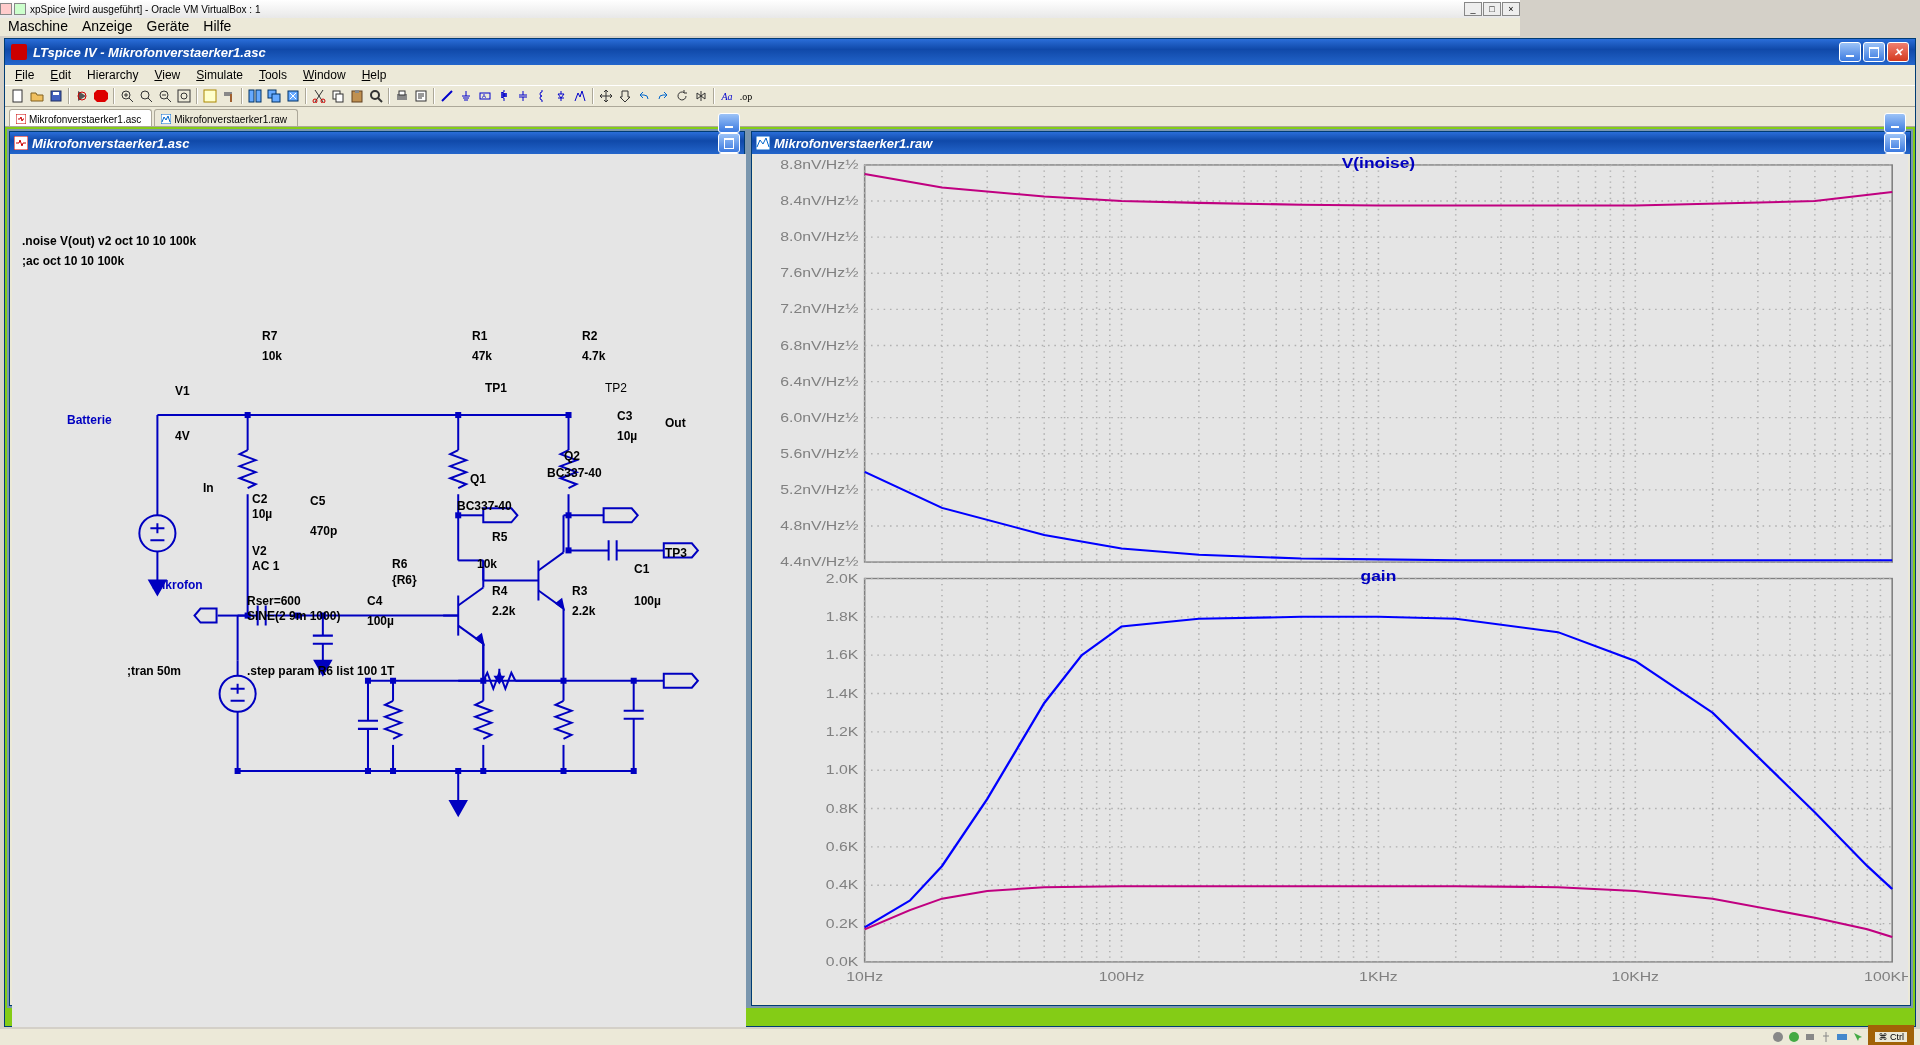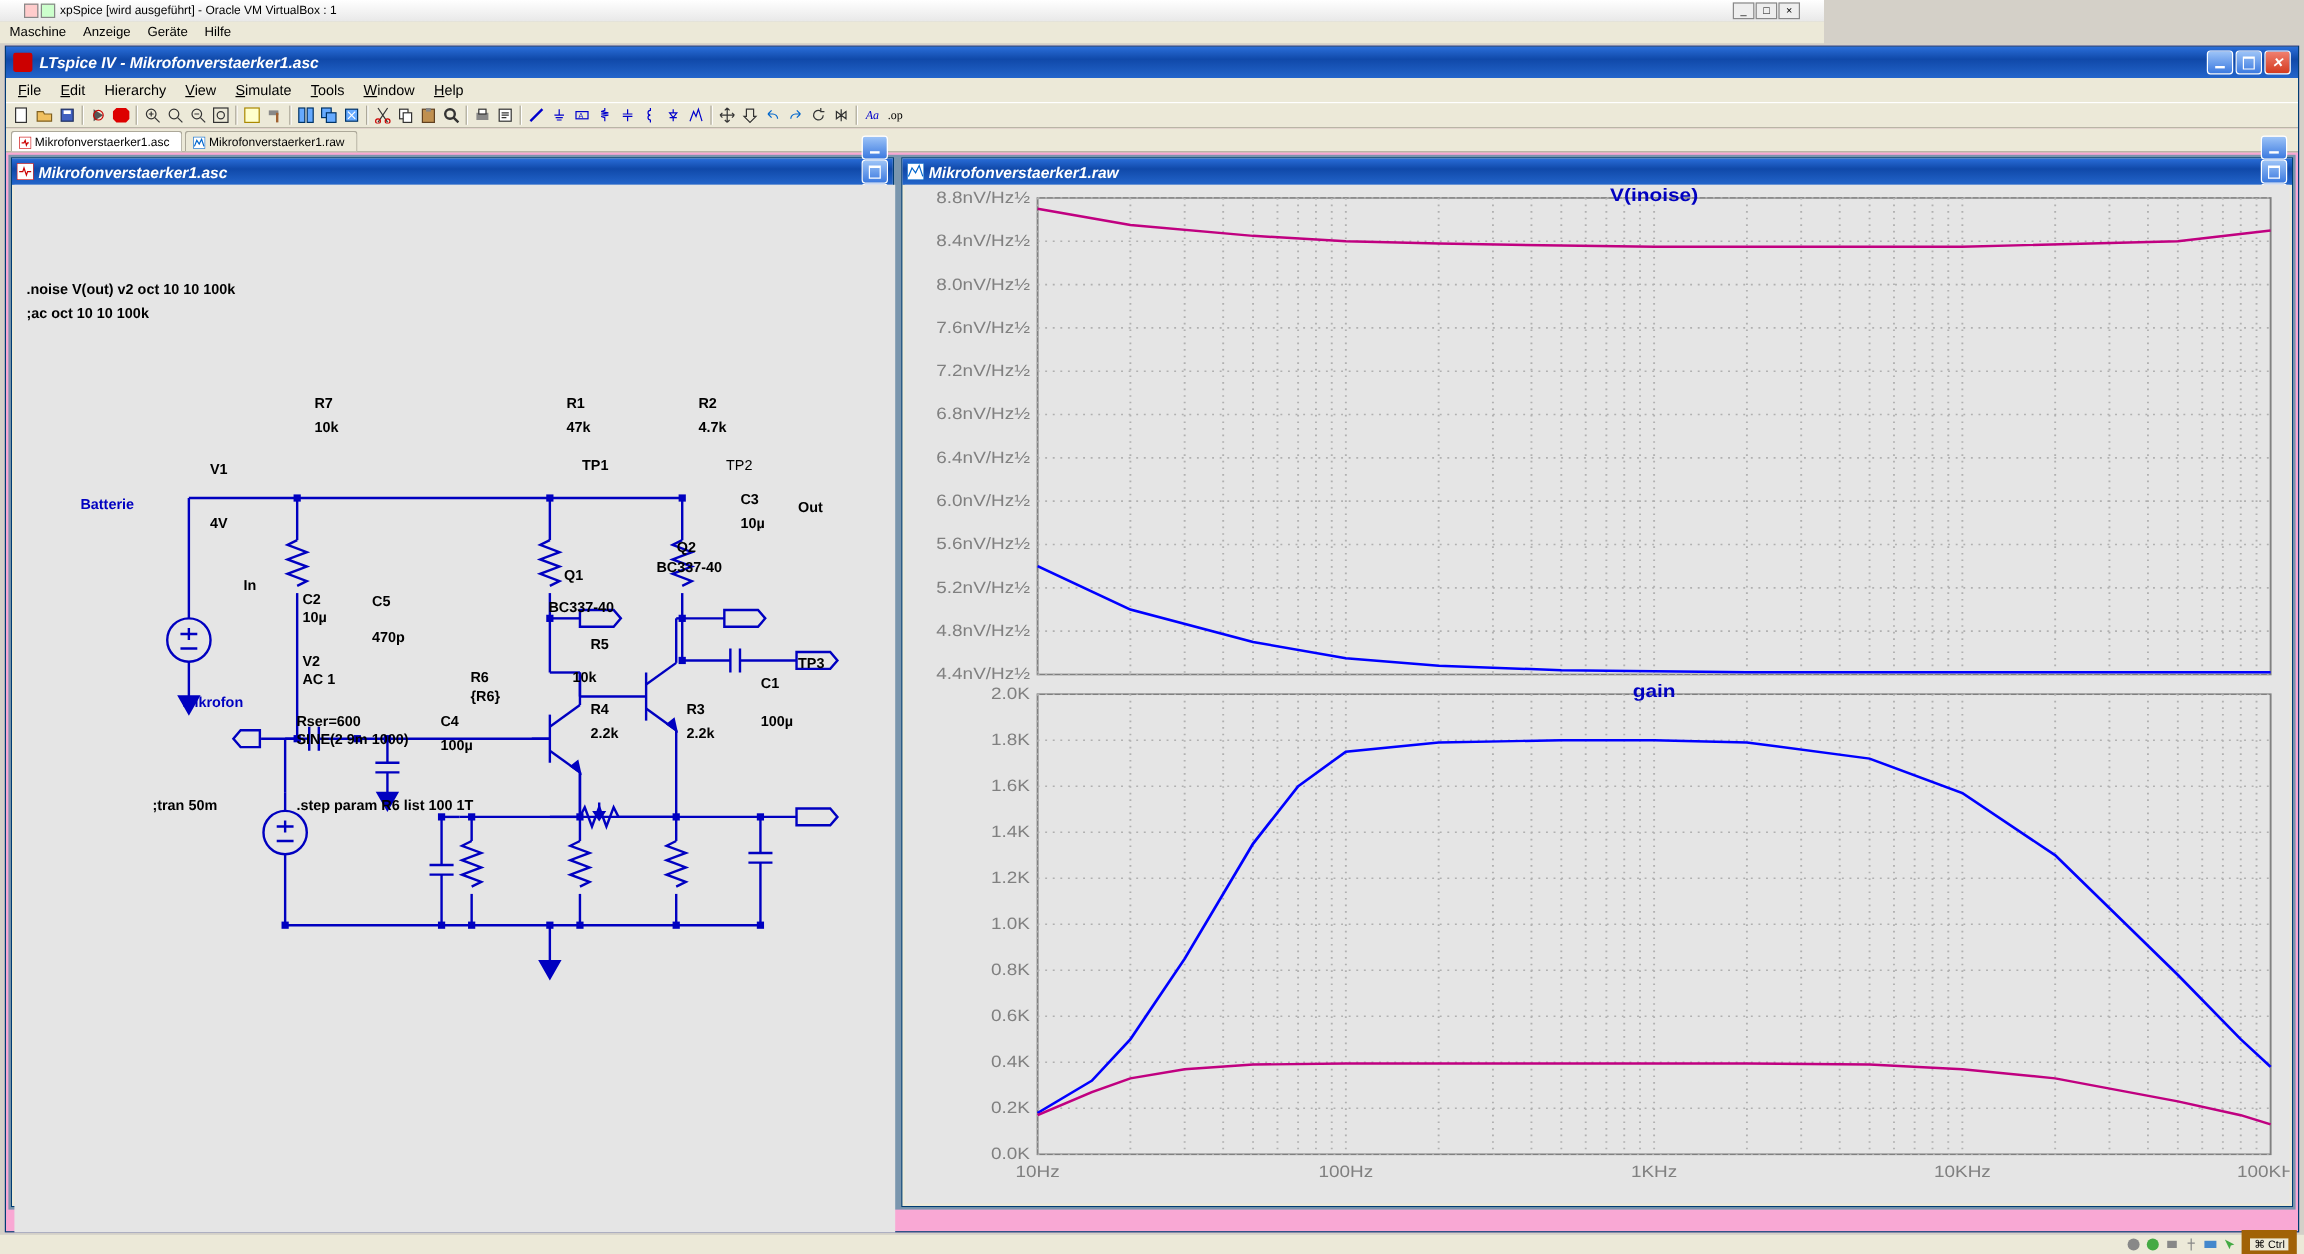--- a/index.html
+++ b/index.html
@@ -1,29 +1,29 @@
 <!DOCTYPE html>
 <html><head>
 <meta charset="utf-8">
 <style>
 * { margin: 0; padding: 0; box-sizing: border-box; font-family: Tahoma, Arial, sans-serif; }
 body { background: #d4d0c8; font-size: 11px; width: 1520px; height: 828px; overflow: hidden; }
 
 
-.vbox-titlebar { height: 18px; background: linear-gradient(#fff, #e8e8e8); display: flex; align-items: center; padding: 0 20px; font-size: 10px; }
+.vbox-titlebar { height: 18px; background: linear-gradient(#fff, #e8e8e8); display: flex; align-items: center; padding: 0 0; font-size: 10px; }
 .vbox-titlebar .icons { display: flex; gap: 2px; margin-right: 4px; }
 .vbox-titlebar .icon-sq { width: 12px; height: 12px; border: 1px solid #888; background: #fcc; }
 .vbox-titlebar .icon-sq.g { background: #cfc; }
 .vbox-titlebar .wincontrols { margin-left: auto; display: flex; gap: 1px; }
 .vbox-titlebar .wincontrols span { width: 18px; height: 14px; border: 1px solid #888; background: #eee; text-align: center; font-size: 9px; line-height: 12px; }
-.vbox-menu { height: 18px; background: #ece9d8; display: flex; gap: 14px; padding: 0 8px; font-size: 11px; align-items: center; }
+.vbox-menu { height: 18px; background: #ece9d8; display: flex; gap: 14px; padding: 0 8px; font-size: 14px; align-items: flex-start; }
 .vbox-menu span { cursor: default; }
 
 
-.ltspice-window { position: absolute; left: 4px; top: 38px; right: 4px; bottom: 18px; background: #f9a8d4; border: 1px solid #003c74; text-align: right; }
+.ltspice-window { position: absolute; left: 4px; top: 38px; right: 4px; bottom: 18px; background: #84cc16; border: 1px solid #003c74; text-align: right; }
 .ls-titlebar { height: 26px; background: linear-gradient(#2a6ed9, #1049a9 40%, #2365cb); display: flex; align-items: center; padding: 0 6px; color: #fff; font-size: 13px; font-weight: bold; font-style: italic; }
 .ls-titlebar .icon { width: 16px; height: 16px; background: #c00; margin-right: 6px; border-radius: 2px; }
 .ls-titlebar .wincontrols { margin-left: auto; display: flex; gap: 2px; }
 .wc-btn { width: 22px; height: 20px; background: linear-gradient(#9cc3f7,#3c7ae0); border: 1px solid #fff; border-radius: 3px; display: flex; align-items: center; justify-content: center; color: #fff; font-weight: bold; font-size: 11px; }
 .wc-btn.min::after { content: ""; width: 8px; height: 2px; background: #fff; margin-top: 8px; }
 .wc-btn.max::after { content: ""; width: 8px; height: 8px; border: 2px solid #fff; border-bottom-width: 1px; border-left-width: 1px; border-right-width: 1px; }
 .wc-btn.close { background: linear-gradient(#f08070,#d43a1f); }
 .wc-btn.close::after { content: "✕"; }
 
 .ls-menubar { height: 20px; display: flex; gap: 16px; padding: 2px 10px; font-size: 12px; background: #ece9d8; align-items: center; }

